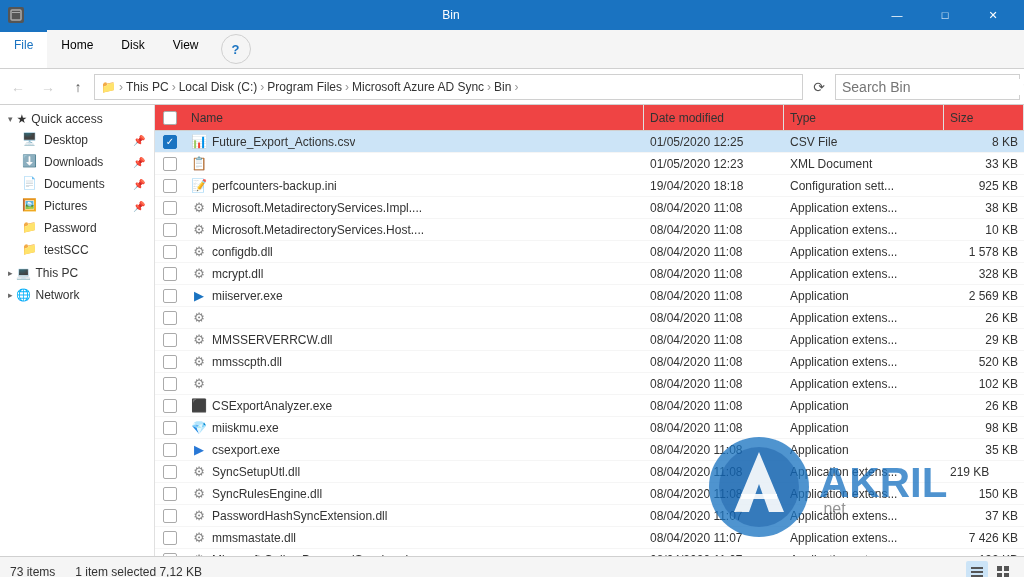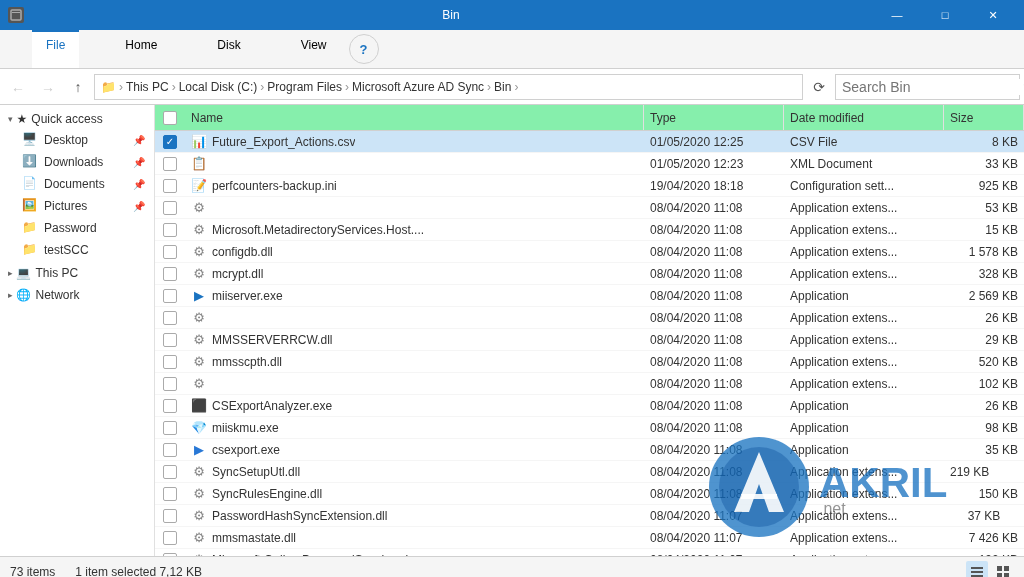--- a/index.html
+++ b/index.html
@@ -17,21 +17,21 @@
     }
     .title-bar-icons { display: flex; gap: 4px; align-items: center; }
     .title-bar-icon { width: 16px; height: 16px; background: #555; border-radius: 2px; display: flex; align-items: center; justify-content: center; font-size: 10px; color: #ccc; }
     .title-bar-title { flex: 1; text-align: center; font-size: 12px; font-weight: 400; color: white; margin-left: 4px; }
     .title-bar-controls { display: flex; gap: 2px; }
     .title-control { width: 46px; height: 30px; display: flex; align-items: center; justify-content: center; font-size: 11px; color: white; cursor: pointer; }
 
     
     .ribbon { background: #f5f5f5; border-bottom: 1px solid #d0d0d0; }
     .ribbon-tabs { display: flex; background: #f5f5f5; }
-    .ribbon-tab { padding: 6px 14px; font-size: 12px; cursor: pointer; border-top: 2px solid transparent; margin-left: 32px; }
+    .ribbon-tab { padding: 6px 14px; font-size: 12px; cursor: pointer; border-top: 2px solid transparent; }
     .ribbon-tab.active { background: white; border-top: 2px solid #1a73c1; color: #1a73c1; }
     .ribbon-help { margin-left: auto; width: 30px; height: 30px; display: flex; align-items: center; justify-content: center; color: #1a73c1; font-weight: bold; border: 1px solid #d0d0d0; border-radius: 50%; margin: 4px 8px; font-size: 13px; cursor: pointer; }
 
     
     .address-bar {
       background: white;
       border-bottom: 1px solid #d0d0d0;
       height: 36px;
       display: flex;
       align-items: center;
@@ -106,21 +106,21 @@
     .file-list-container {
       flex: 1;
       background: white;
       overflow: hidden;
       display: flex;
       flex-direction: column;
     }
     .file-list-header {
       display: grid;
       grid-template-columns: 30px 1fr 140px 160px 80px;
-      background: #86efac;
+      background: #ef4444;
       border-bottom: 1px solid #d0d0d0;
       height: 26px;
       align-items: center;
       padding: 0;
       position: sticky;
       top: 0;
       z-index: 10;
     }
     .header-cell {
       padding: 0 6px;
@@ -306,22 +306,22 @@
       </div>
     </div>
   </div>
 
   <div class="file-list-container">
     <div class="file-list-header">
       <div class="header-check">
         <div class="custom-checkbox header-check-box"></div>
       </div>
       <div class="header-cell">Name</div>
+      <div class="header-cell">Date modified</div>
       <div class="header-cell">Type</div>
-      <div class="header-cell">Date modified</div>
       <div class="header-cell">Size</div>
     </div>
     <div class="file-list-scroll" id="file-list-scroll">
 
     <div class="file-row selected">
       <div class="row-check">
         <div class="custom-checkbox checked">✓</div>
       </div>
       <div class="file-name-cell">
         <div class="file-icon" style="color:#217346">📊</div>
@@ -353,36 +353,37 @@
       <div class="row-cell">19/04/2020 18:18</div>
       <div class="row-cell">Configuration sett...</div>
       <div class="row-cell" style="text-align:right">925 KB</div>
     </div>
         <div class="file-row">
       <div class="row-check">
         <div class="custom-checkbox "></div>
       </div>
       <div class="file-name-cell">
         <div class="file-icon" style="color:#888">⚙</div>
-      </div>
-      <div class="row-cell">08/04/2020 11:08</div>
-      <div class="row-cell">Application extens...</div>
-      <div class="row-cell" style="text-align:right">53 KB</div>
+        <span class="file-name-text">Microsoft.MetadirectoryServices.Impl....</span>
+      </div>
+      <div class="row-cell">08/04/2020 11:08</div>
+      <div class="row-cell">Application extens...</div>
+      <div class="row-cell" style="text-align:right">38 KB</div>
     </div>
         <div class="file-row">
       <div class="row-check">
         <div class="custom-checkbox "></div>
       </div>
       <div class="file-name-cell">
         <div class="file-icon" style="color:#888">⚙</div>
         <span class="file-name-text">Microsoft.MetadirectoryServices.Host....</span>
       </div>
       <div class="row-cell">08/04/2020 11:08</div>
       <div class="row-cell">Application extens...</div>
-      <div class="row-cell" style="text-align:right">15 KB</div>
+      <div class="row-cell" style="text-align:right">10 KB</div>
     </div>
         <div class="file-row">
       <div class="row-check">
         <div class="custom-checkbox "></div>
       </div>
       <div class="file-name-cell">
         <div class="file-icon" style="color:#888">⚙</div>
         <span class="file-name-text">configdb.dll</span>
       </div>
       <div class="row-cell">08/04/2020 11:08</div>
@@ -522,21 +523,21 @@
         <div class="file-row">
       <div class="row-check">
         <div class="custom-checkbox "></div>
       </div>
       <div class="file-name-cell">
         <div class="file-icon" style="color:#888">⚙</div>
         <span class="file-name-text">PasswordHashSyncExtension.dll</span>
       </div>
       <div class="row-cell">08/04/2020 11:07</div>
       <div class="row-cell">Application extens...</div>
-      <div class="row-cell" style="text-align:center">37 KB</div>
+      <div class="row-cell" style="text-align:right">37 KB</div>
     </div>
         <div class="file-row">
       <div class="row-check">
         <div class="custom-checkbox "></div>
       </div>
       <div class="file-name-cell">
         <div class="file-icon" style="color:#888">⚙</div>
         <span class="file-name-text">mmsmastate.dll</span>
       </div>
       <div class="row-cell">08/04/2020 11:07</div>

